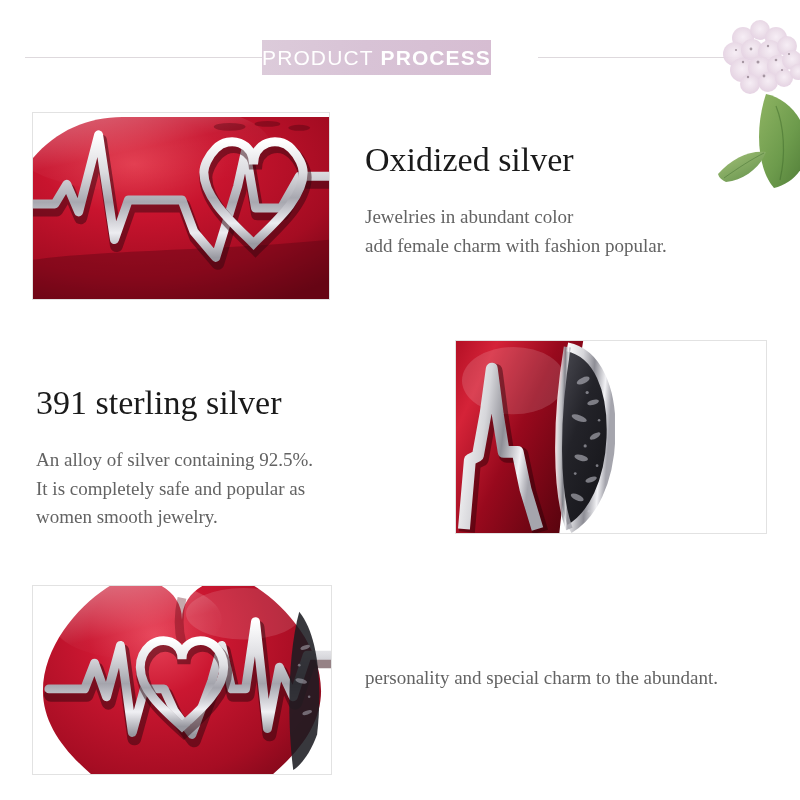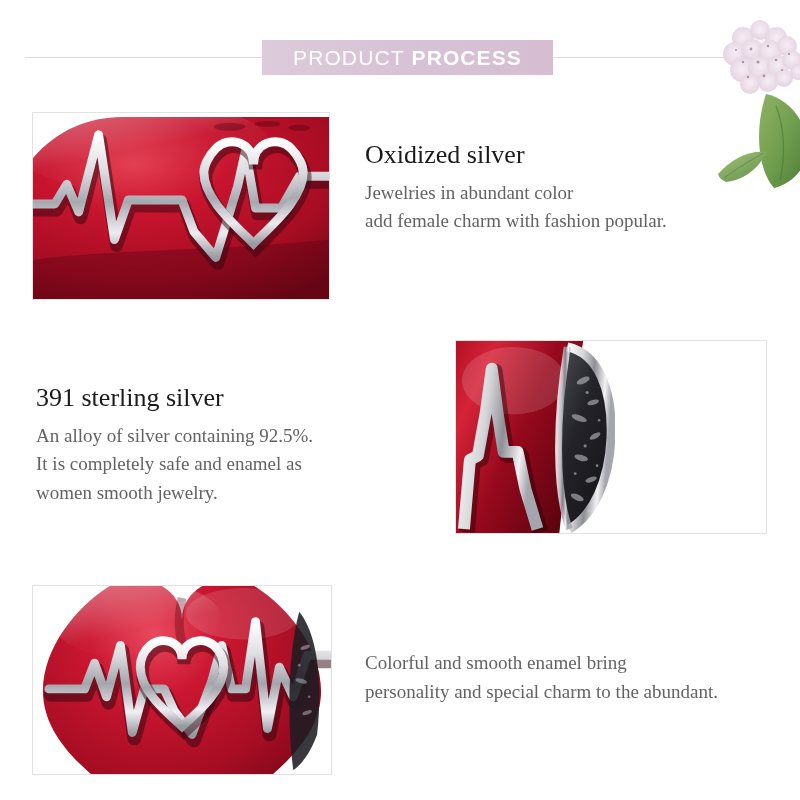--- a/index.html
+++ b/index.html
@@ -26,21 +26,21 @@
     top: 57px;
     height: 1px;
     background: #ded9dd;
   }
   .divider-left  { left: 25px;  width: 240px; }
   .divider-right { left: 538px; width: 240px; }
 
   .banner {
     position: absolute;
     left: 262px; top: 40px;
-    width: 291px; height: 35px;
+    width: 229px; height: 35px;
     background: linear-gradient(90deg, #dccbda 0%, #d8c3d6 45%, #d6bdd2 100%);
     display: flex;
     align-items: center;
     justify-content: center;
   }
   .banner-text {
     color: #ffffff;
     font-family: "Liberation Sans", "DejaVu Sans", sans-serif;
     font-size: 21px;
     letter-spacing: 1.1px;
@@ -71,32 +71,32 @@
 
   .photo svg { display: block; width: 100%; height: 100%; }
 
   
   .textblock { position: absolute; }
   .text-1 { left: 365px; top: 140px; width: 400px; }
   .text-2 { left: 36px;  top: 383px; width: 400px; }
   .text-3 { left: 365px; top: 640px; width: 420px; }
 
   .sec-title {
-    font-size: 26px;
+    font-size: 34px;
     color: #1a1a1a;
     font-weight: 400;
     line-height: 1.15;
     white-space: nowrap;
     font-family: Liberation Serif, serif;
   }
   .sec-body {
     font-size: 19px;
     color: #636363;
     line-height: 1.5;
-    margin-top: 9px;
+    margin-top: 24px;
   }
   .sec-body .line { display: block; white-space: nowrap; }
 </style>
 </head>
 <body>
 
 <div class="page">
 
   <div class="header-zone">
 
@@ -341,25 +341,24 @@
     <div class="sec-body">
       <span class="line">Jewelries in abundant color</span>
       <span class="line">add female charm with fashion popular.</span>
     </div>
   </div>
 
   <div class="textblock text-2">
     <div class="sec-title">391 sterling silver</div>
     <div class="sec-body">
       <span class="line">An alloy of silver containing 92.5%.</span>
-      <span class="line">It is completely safe and enamel as</span>
+      <span class="line">It is completely safe and popular as</span>
       <span class="line">women smooth jewelry.</span>
     </div>
   </div>
 
   <div class="textblock text-3">
     <div class="sec-body">
-      <span class="line">Colorful and smooth enamel bring</span>
       <span class="line">personality and special charm to the abundant.</span>
     </div>
   </div>
 
 </div>
 
 </body></html>

